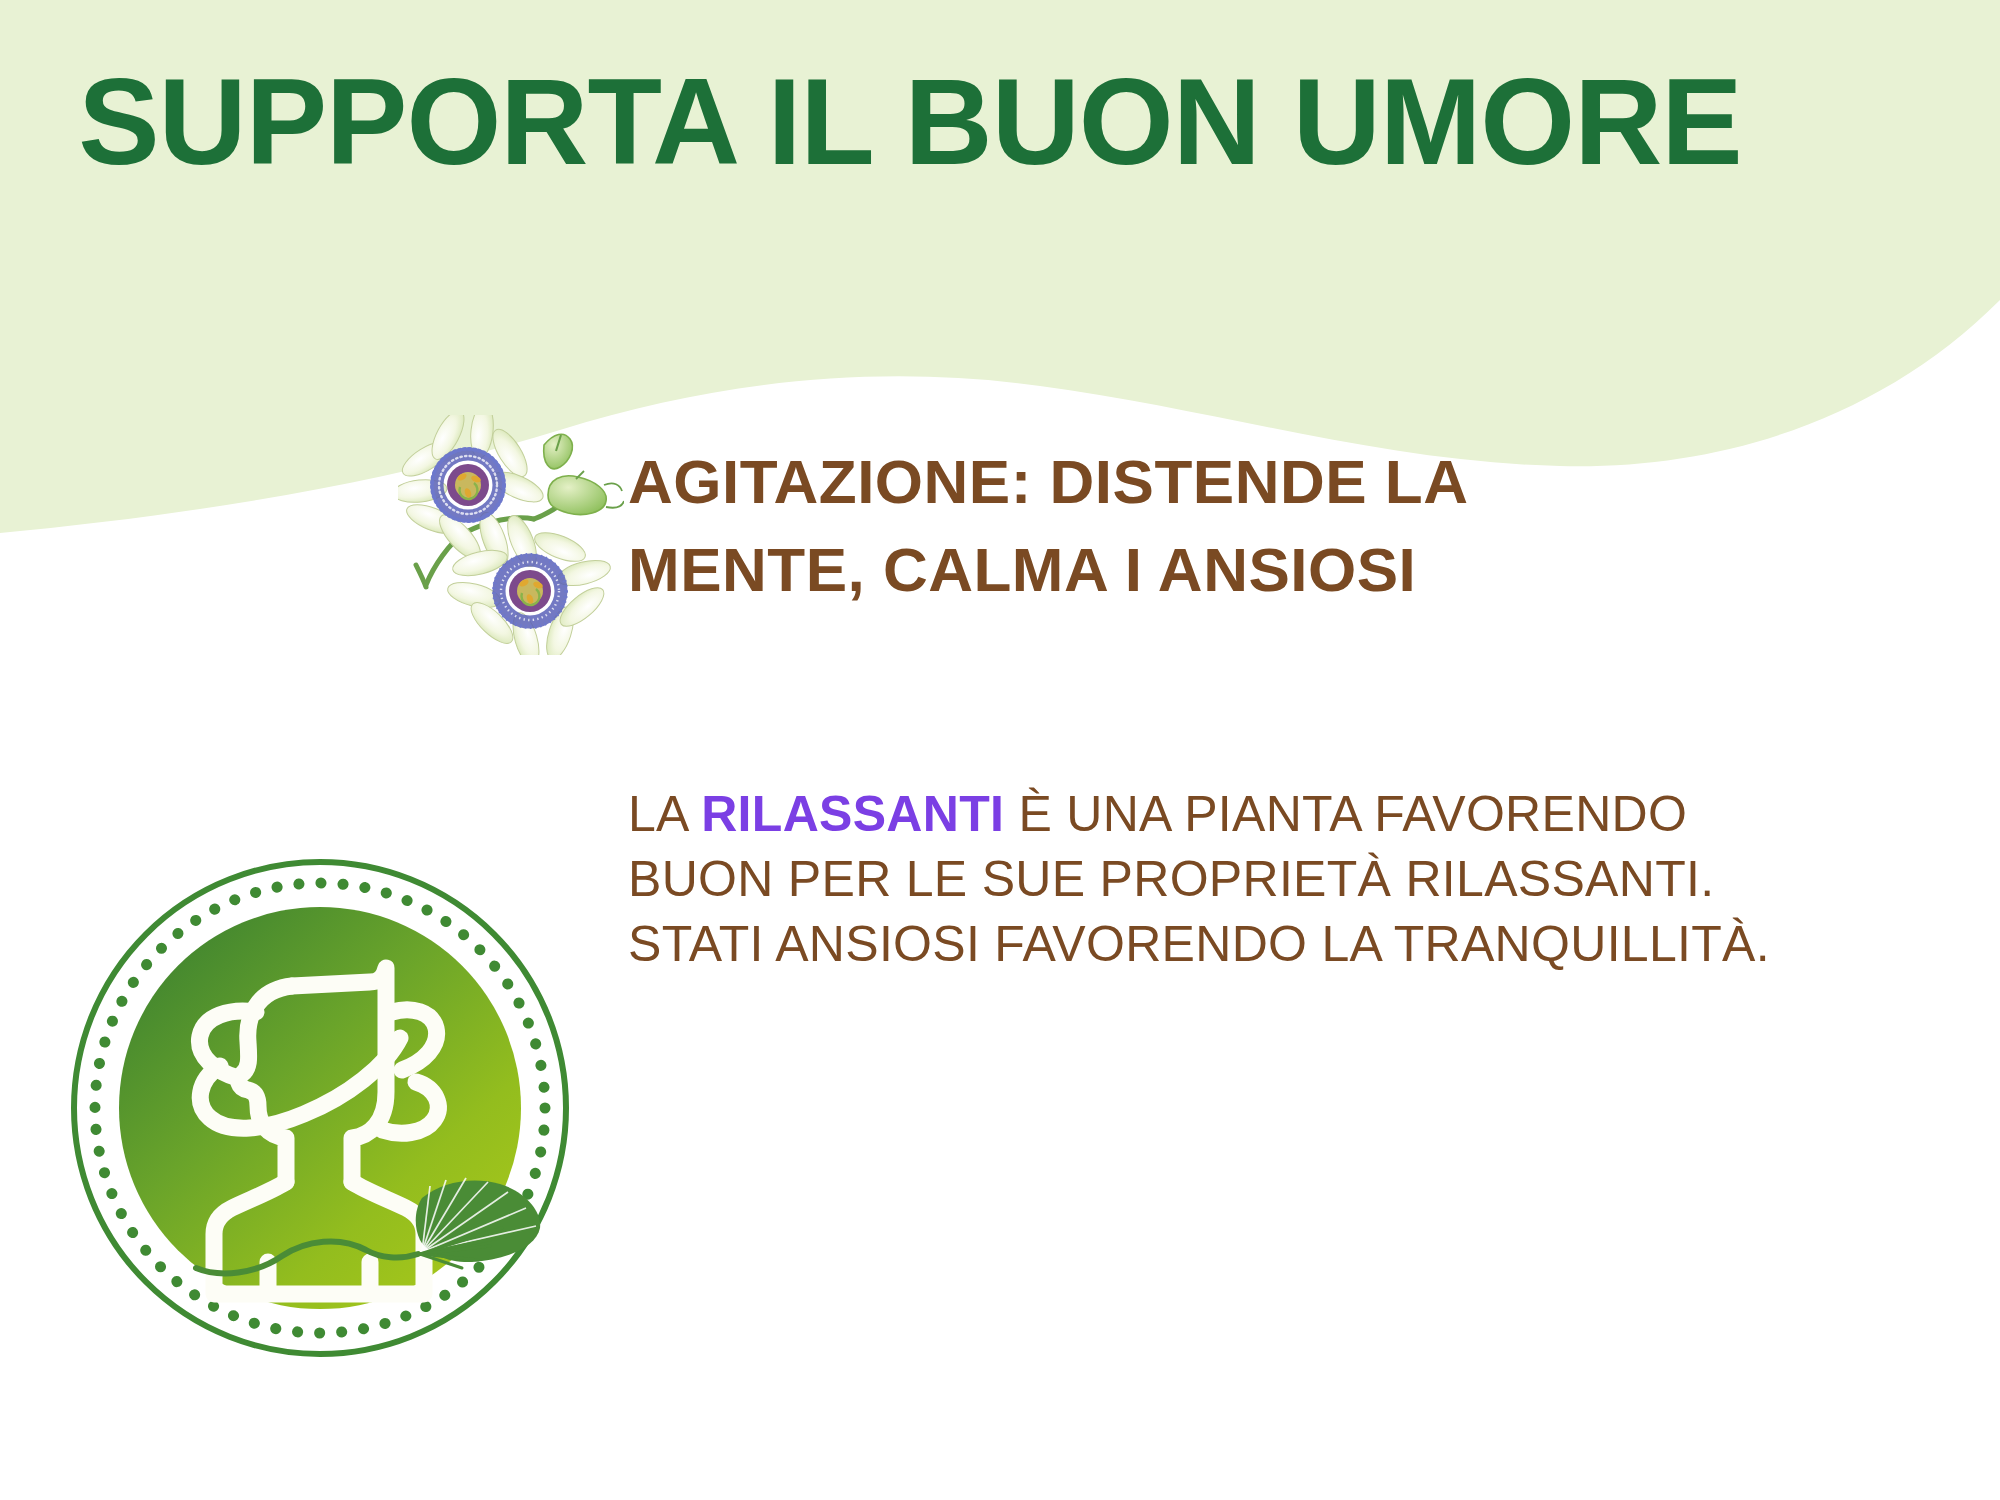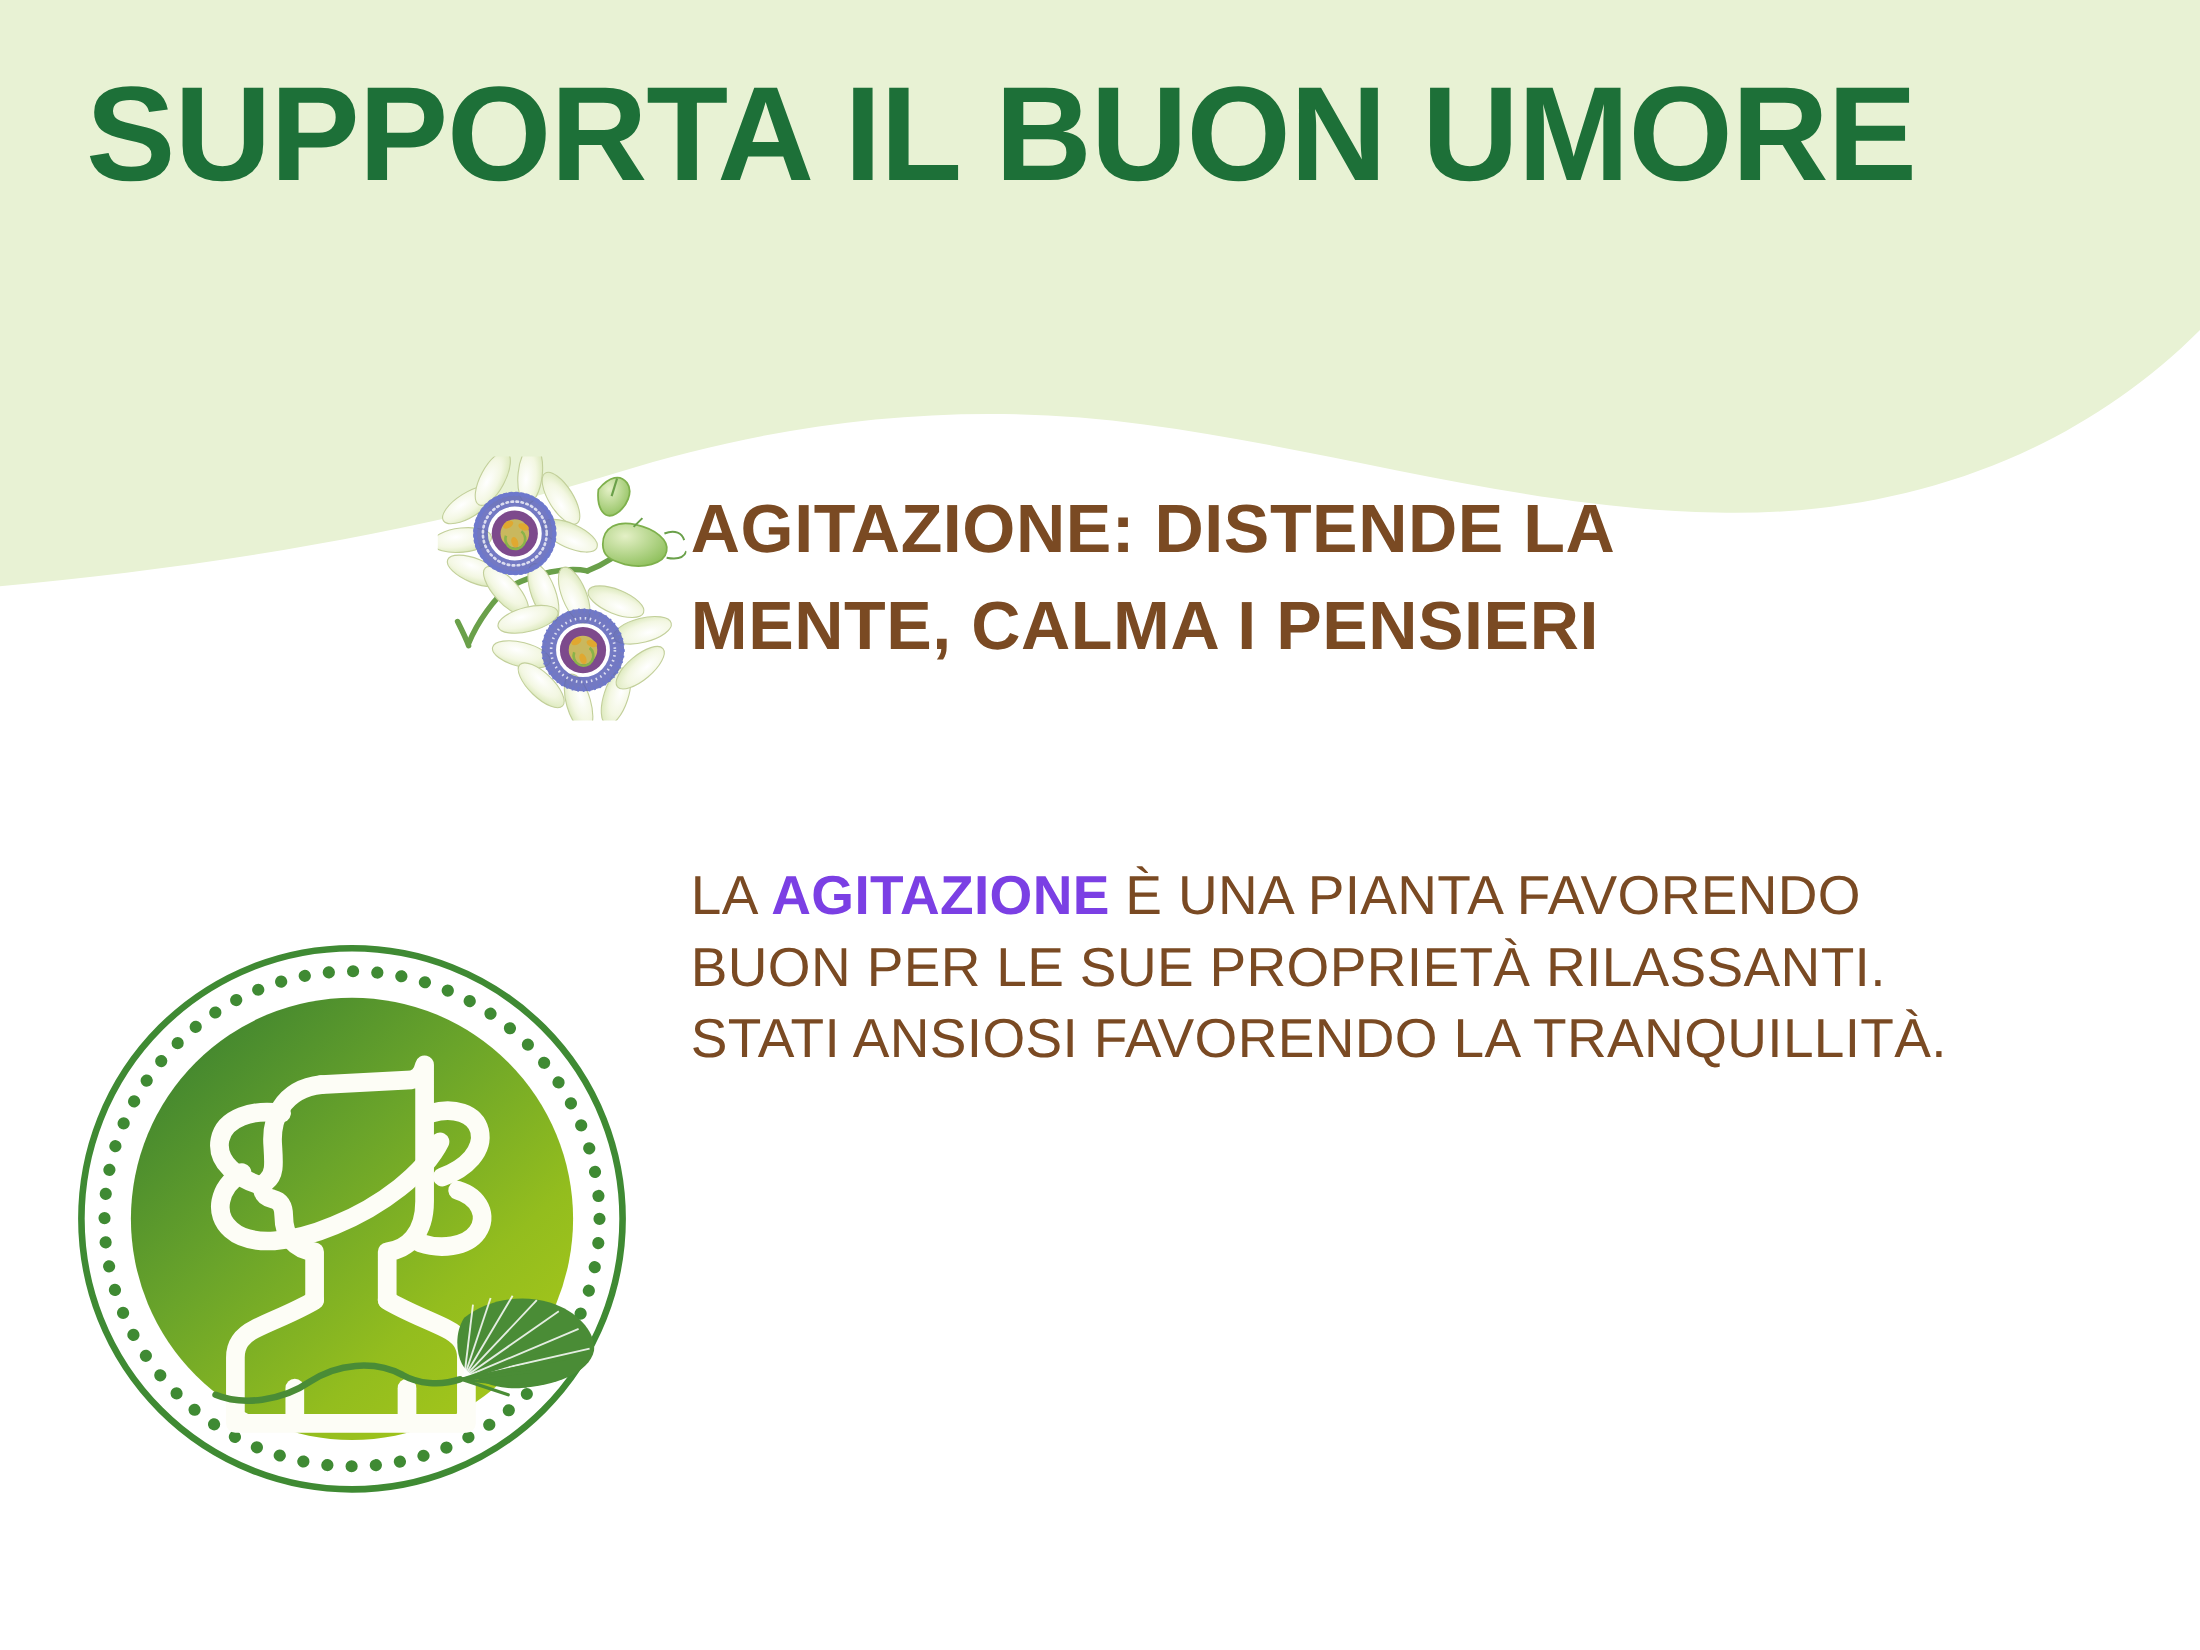--- a/index.html
+++ b/index.html
@@ -175,25 +175,25 @@
       <ellipse cx="126" cy="168" rx="5" ry="3" transform="rotate(-30 126 168)"></ellipse>
       <ellipse cx="140" cy="170" rx="5" ry="3" transform="rotate(22 140 170)"></ellipse>
       <ellipse cx="132" cy="184" rx="5" ry="3" transform="rotate(70 132 184)"></ellipse>
     </g>
     <path d="M124,178 a9,9 0 1 0 14,-4" fill="none" stroke="#8ab34a" stroke-width="2.4"></path>
   </g>
 </svg>
 
 <div class="heading">
   <div>AGITAZIONE: DISTENDE LA</div>
-  <div>MENTE, CALMA I PENSIERI</div>
+  <div>MENTE, CALMA I ANSIOSI</div>
 </div>
 
 <div class="body-copy">
-  <p><span>LA </span><span class="hl">AGITAZIONE</span><span> È UNA PIANTA FAVORENDO</span></p>
+  <p><span>LA </span><span class="hl">RILASSANTI</span><span> È UNA PIANTA FAVORENDO</span></p>
   <p>BUON PER LE SUE PROPRIETÀ RILASSANTI.</p>
   <p>STATI ANSIOSI FAVORENDO LA TRANQUILLITÀ.</p>
 </div>
 
 <svg class="badge" viewBox="0 0 520 560">
   <defs>
     <linearGradient id="discG" x1="12%" y1="6%" x2="92%" y2="94%">
       <stop offset="0%" stop-color="#3f8430"></stop>
       <stop offset="38%" stop-color="#6aa42a"></stop>
       <stop offset="72%" stop-color="#93bd1e"></stop>

